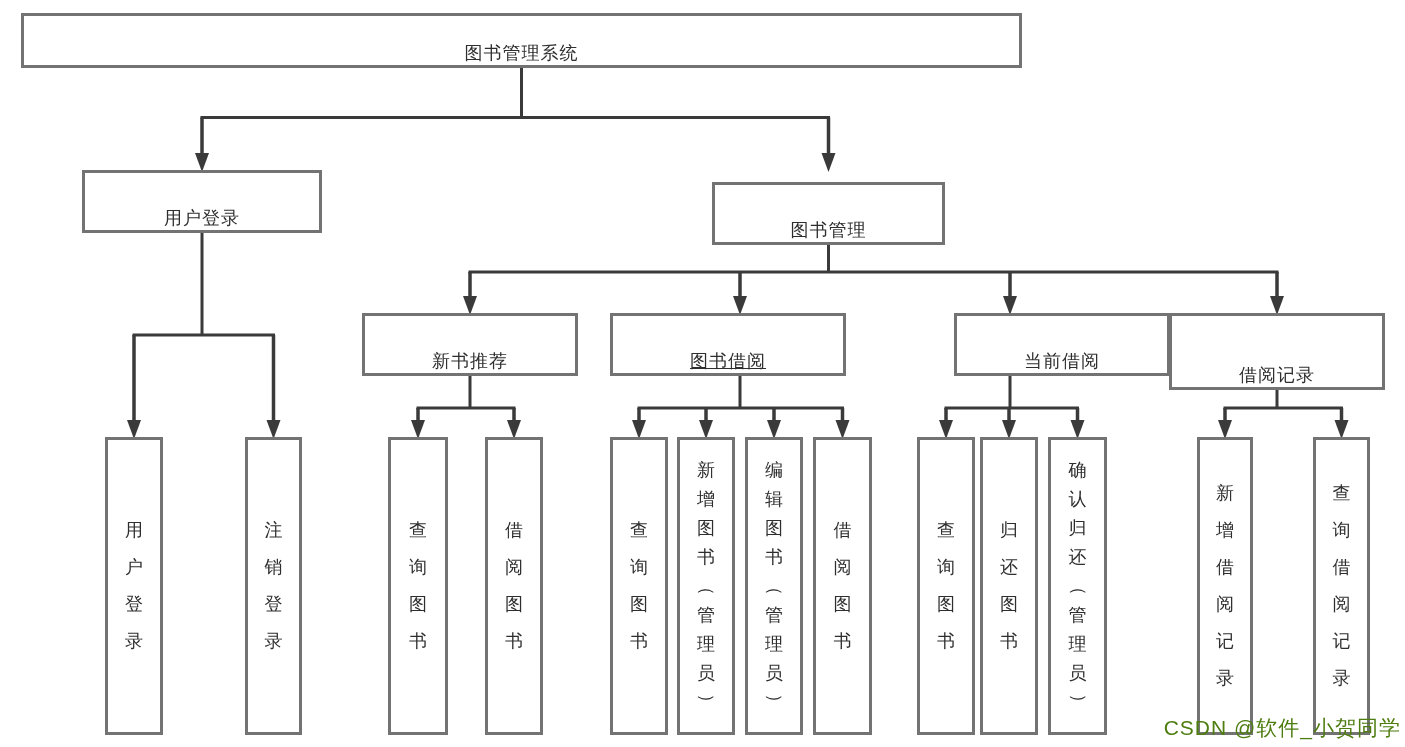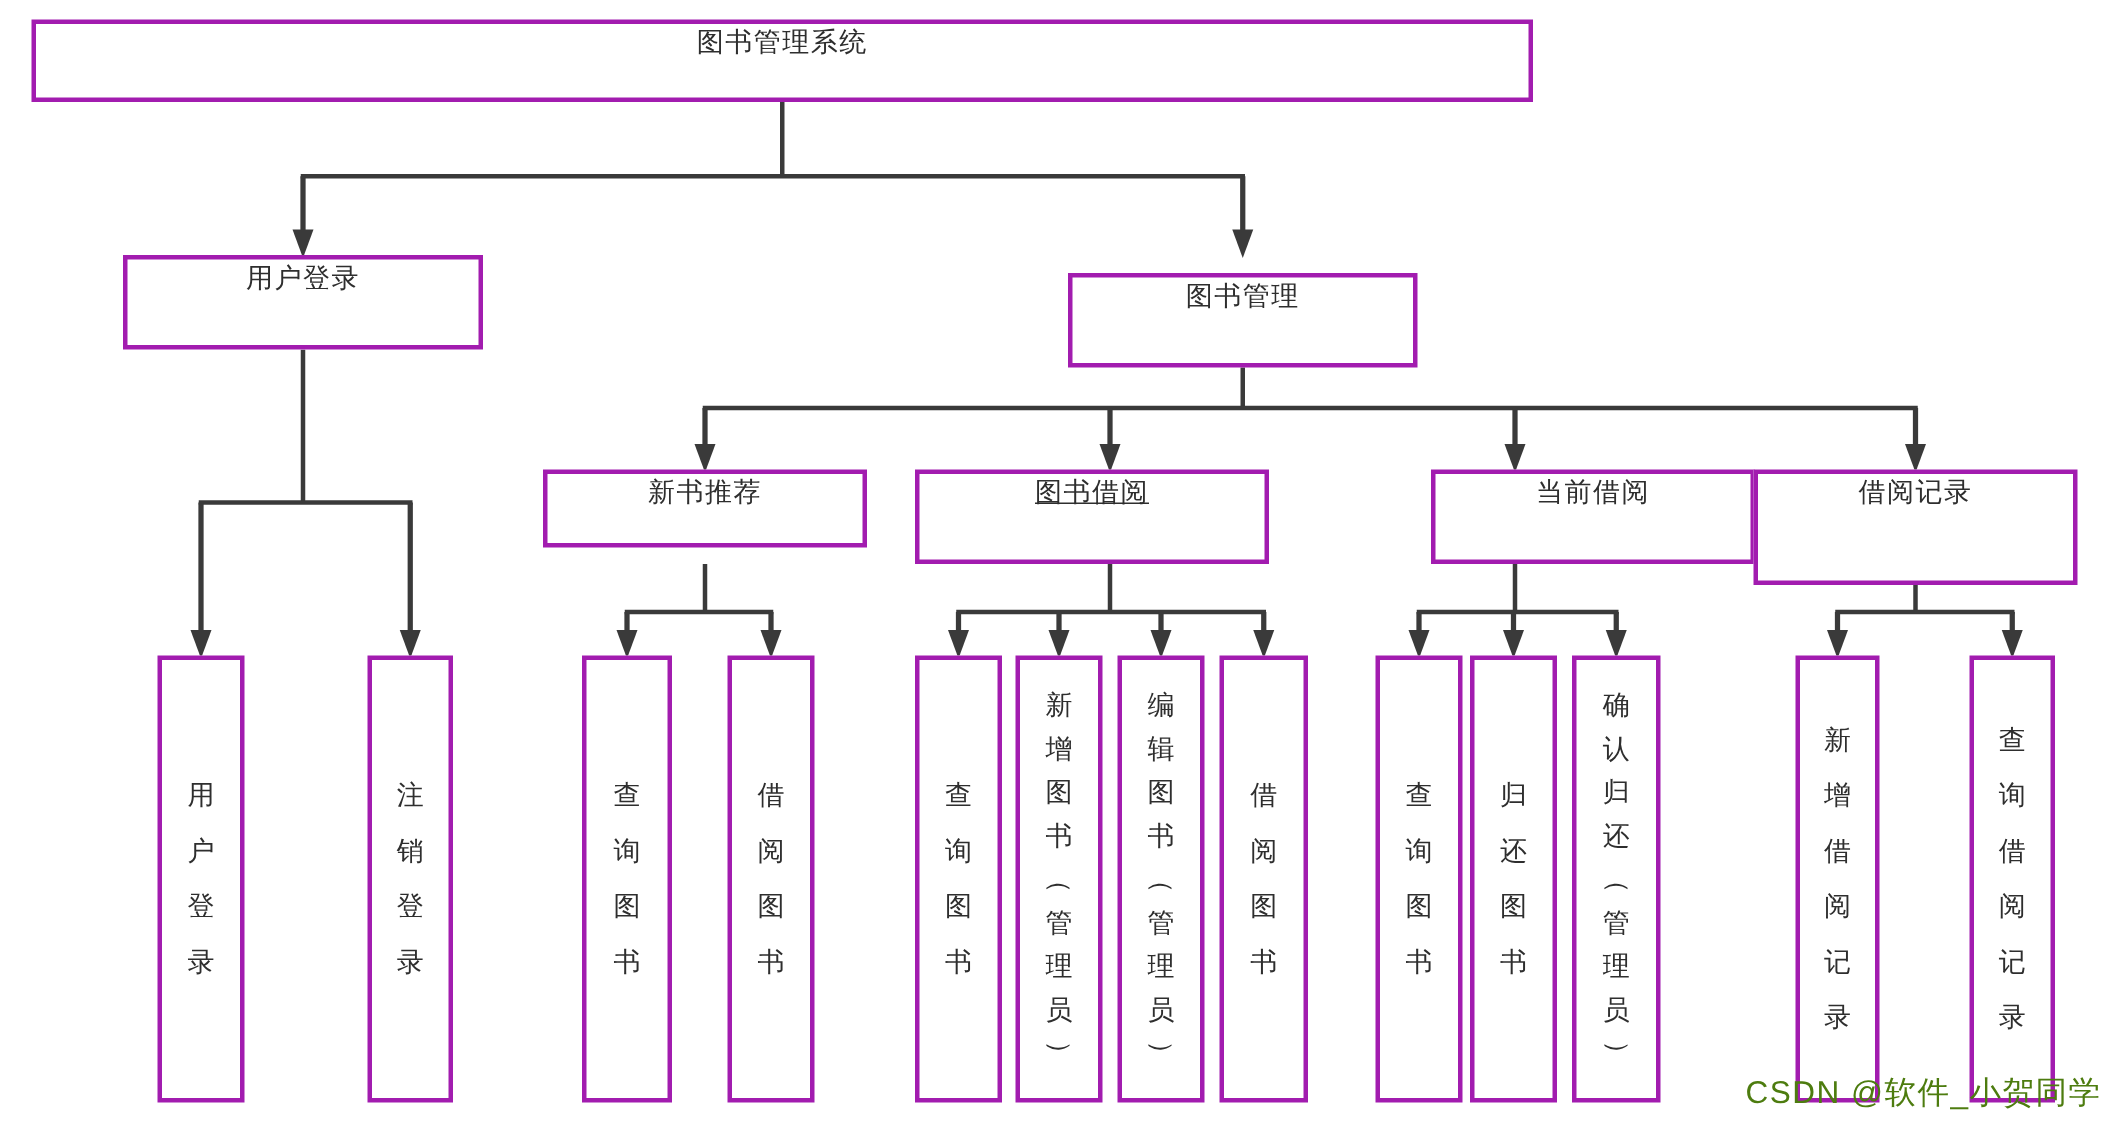--- a/index.html
+++ b/index.html
@@ -2,22 +2,22 @@
 <html><head>
 <meta charset="utf-8">
 <style>
   html,body{margin:0;padding:0;background:#ffffff;}
   #canvas{
     position:relative;width:1405px;height:747px;background:#ffffff;
     font-family:"Liberation Sans","DejaVu Sans",sans-serif;color:#2e2e2e;overflow:hidden;
   }
   #connector-svg{position:absolute;left:0;top:0;z-index:1;}
   .hbox,.vbox{
-    position:absolute;background:#ffffff;border:3px solid #a21caf;box-sizing:border-box;z-index:2;
-    display:flex;align-items:flex-start;justify-content:center;
+    position:absolute;background:#ffffff;border:3px solid #737373;box-sizing:border-box;z-index:2;
+    display:flex;align-items:flex-end;justify-content:center;
   }
   .hbox .hlabel{
     font-size:18px;letter-spacing:1px;color:#2e2e2e;white-space:nowrap;
   }
   .vbox{top:437px;height:298px;}
   .vlabel{
     display:flex;flex-direction:column;align-items:center;justify-content:center;
     height:100%;width:100%;font-size:18px;color:#2e2e2e;
   }
   .vlabel .char{display:block;text-align:center;height:29px;line-height:29px;}
@@ -92,21 +92,21 @@
     <span class="hlabel">图书管理系统</span>
   </div>
 
   <div class="hbox" style="left:82px;top:170px;width:240px;height:63px;">
     <span class="hlabel">用户登录</span>
   </div>
   <div class="hbox" style="left:712px;top:182px;width:233px;height:63px;">
     <span class="hlabel">图书管理</span>
   </div>
 
-  <div class="hbox" style="left:362px;top:313px;width:216px;height:52px;">
+  <div class="hbox" style="left:362px;top:313px;width:216px;height:63px;">
     <span class="hlabel">新书推荐</span>
   </div>
   <div class="hbox" style="left:610px;top:313px;width:236px;height:63px;text-decoration:underline;">
     <span class="hlabel">图书借阅</span>
   </div>
   <div class="hbox" style="left:954px;top:313px;width:216px;height:63px;">
     <span class="hlabel">当前借阅</span>
   </div>
   <div class="hbox" style="left:1169px;top:313px;width:216px;height:77px;">
     <span class="hlabel">借阅记录</span>

